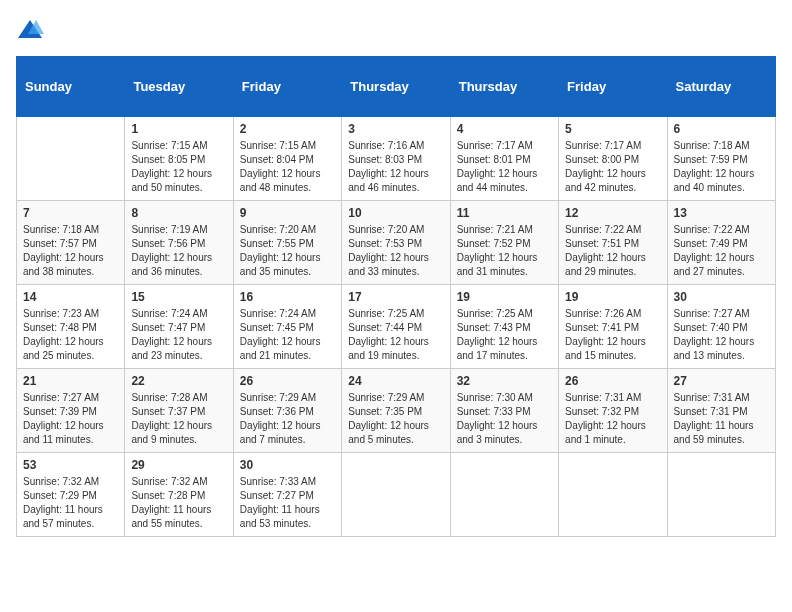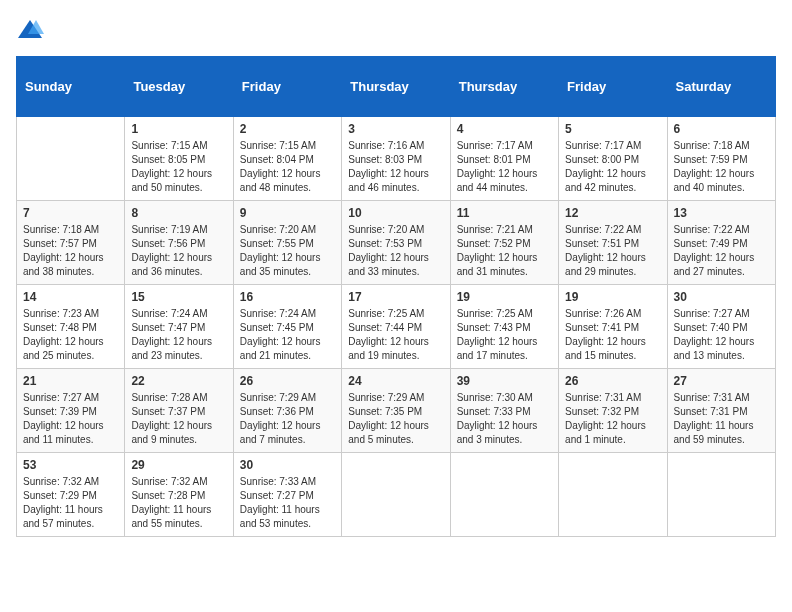--- a/index.html
+++ b/index.html
@@ -219,21 +219,21 @@
         </td>
         <td>
           <span class="day-number">26</span>
           <div class="cell-content">Sunrise: 7:29 AM<br>Sunset: 7:36 PM<br>Daylight: 12 hours<br>and 7 minutes.</div>
         </td>
         <td>
           <span class="day-number">24</span>
           <div class="cell-content">Sunrise: 7:29 AM<br>Sunset: 7:35 PM<br>Daylight: 12 hours<br>and 5 minutes.</div>
         </td>
         <td>
-          <span class="day-number">39</span>
+          <span class="day-number">32</span>
           <div class="cell-content">Sunrise: 7:30 AM<br>Sunset: 7:33 PM<br>Daylight: 12 hours<br>and 3 minutes.</div>
         </td>
         <td>
           <span class="day-number">26</span>
           <div class="cell-content">Sunrise: 7:31 AM<br>Sunset: 7:32 PM<br>Daylight: 12 hours<br>and 1 minute.</div>
         </td>
         <td>
           <span class="day-number">27</span>
           <div class="cell-content">Sunrise: 7:31 AM<br>Sunset: 7:31 PM<br>Daylight: 11 hours<br>and 59 minutes.</div>
         </td>

